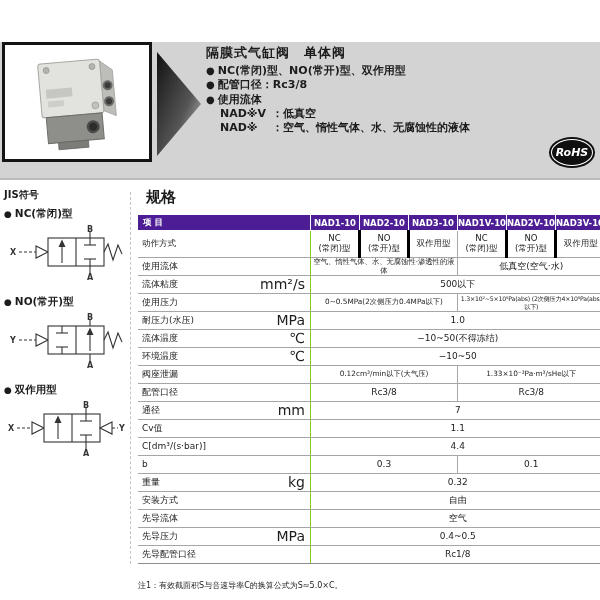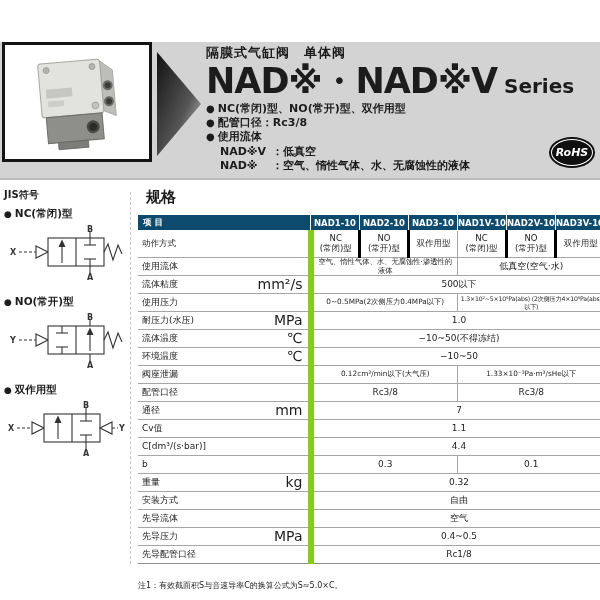--- a/index.html
+++ b/index.html
@@ -29,27 +29,27 @@
   .sym-group{margin-bottom:14px;}
   .sym-label{font-size:10.5px;font-weight:bold;display:flex;align-items:center;margin-bottom:4px;}
   .sym-label .dot{font-size:9px;margin-right:3px;}
   .sym-svg{display:block;margin-left:2px;}
   .col-divider{position:absolute;left:130px;top:192px;height:372px;border-left:1px dashed #c4c4c4;}
   
   .main{position:absolute;left:138px;top:188px;width:455px;}
   .spec-title{font-size:15px;font-weight:800;margin:0 0 7px 8px;}
   table.spec{border-collapse:collapse;table-layout:fixed;width:455px;font-size:9px;color:#1c1c1c;}
   table.spec th{
-    background:#0c4a6e;color:#ffffff;font-size:8.5px;font-weight:bold;
+    background:#4c1d95;color:#ffffff;font-size:8.5px;font-weight:bold;
     height:15px;padding:0;border:1px solid #ffffff;text-align:center;
   }
   table.spec th.c-label{text-align:left;padding-left:5px;border-left:none;}
   table.spec td{height:17px;padding:0 2px;text-align:center;border-bottom:1px solid #a6a6a6;white-space:pre-line;line-height:1.15;overflow:hidden;}
   table.spec tr.action td{height:26px;font-size:8.5px;}
-  table.spec td.c-label{display:table-cell;text-align:center;padding:0 5px 0 4px;border-right:6px solid #84cc16;}
+  table.spec td.c-label{display:table-cell;text-align:center;padding:0 5px 0 4px;border-right:1px solid #84cc16;}
   .lbl-wrap{display:flex;justify-content:space-between;align-items:center;}
   .lbl-unit{font-size:14px;}
   table.spec td.g{border-left:1px solid #a6a6a6;}
   table.spec td.cs{border-left:3px solid #000000;}
   table.spec td.sm{font-size:7.3px;}
   table.spec td.xs{font-size:6.2px;letter-spacing:-0.2px;}
   table.spec tr:last-child td{border-bottom:1px solid #8c8c8c;}
   .note{font-size:8px;margin-top:16px;color:#222;}
 </style>
 </head>
@@ -85,21 +85,20 @@
       <stop offset="0" stop-color="#111111"></stop>
         <stop offset="0.6" stop-color="#555555"></stop>
         <stop offset="1" stop-color="#cfcfcf"></stop>
     </linearGradient>
   </defs>
   <polygon points="0,0 44,52 0,104" fill="url(#agrad)"></polygon>
 </svg>
 
 <div class="header-text">
   <div class="category">隔膜式气缸阀　单体阀</div>
-  <div class="series-title"><span>NAD※・NAD※V</span><span class="series-suffix"> Series</span></div>
   <div class="bullets">
     <div class="bullet-row">
         <span class="bullet-dot">●</span>
         <span>NC(常闭)型、NO(常开)型、双作用型</span>
       </div>
     <div class="bullet-row">
         <span class="bullet-dot">●</span>
         <span>配管口径：Rc3/8</span>
       </div>
     <div class="bullet-row">

